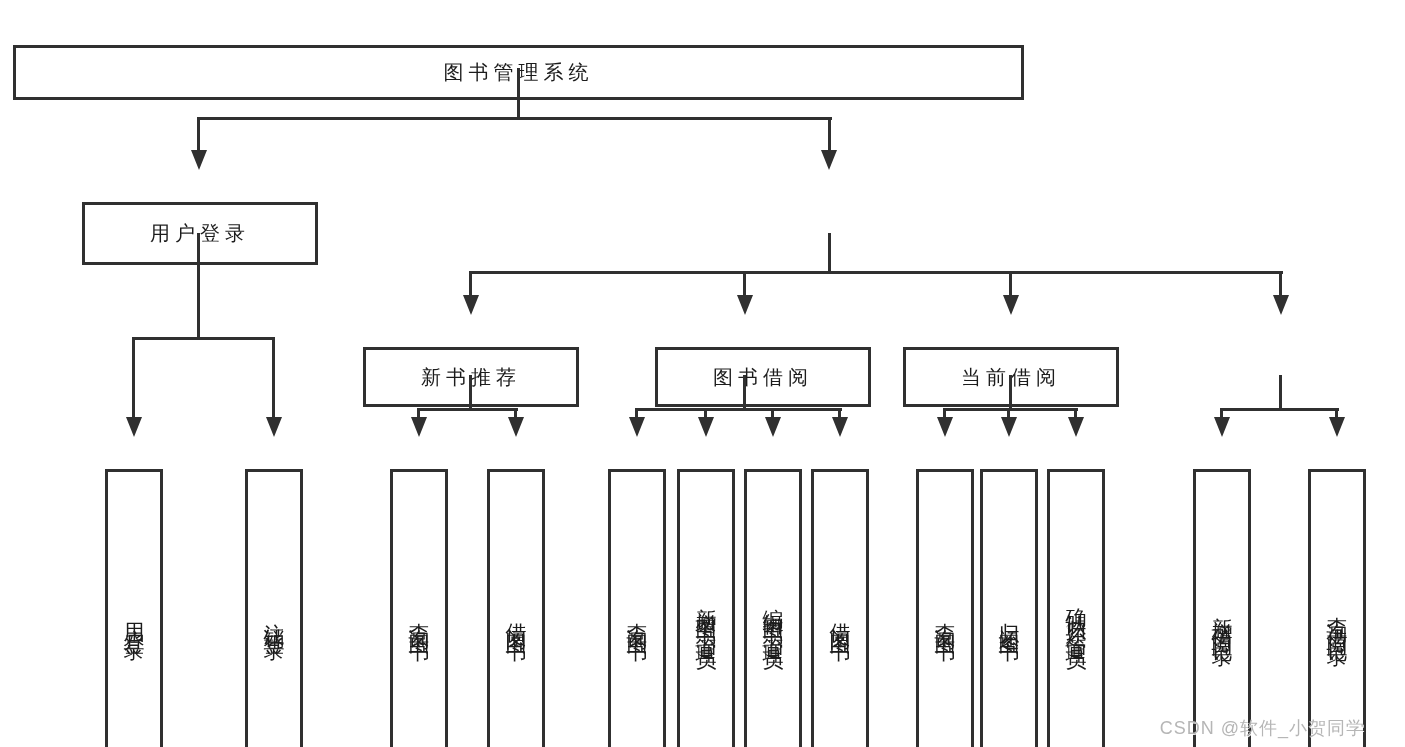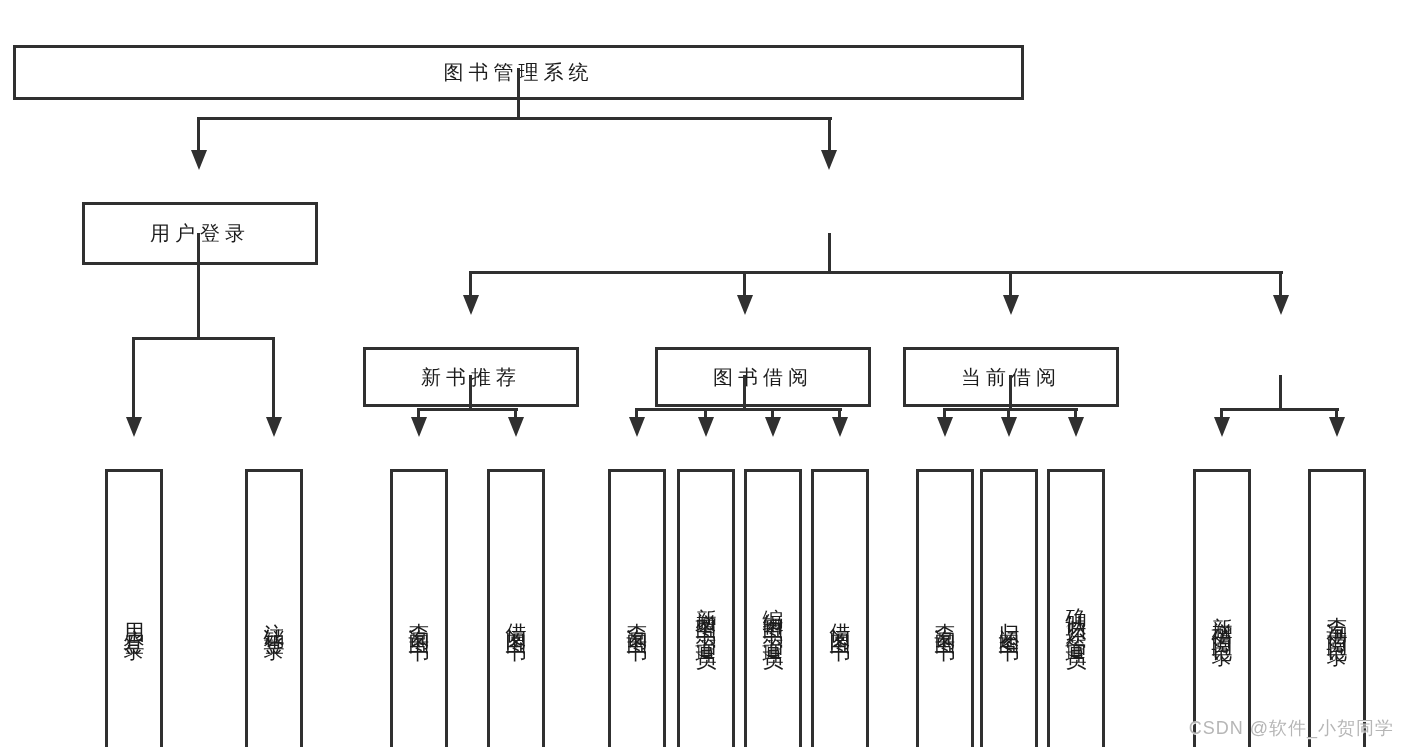--- a/index.html
+++ b/index.html
@@ -22,21 +22,21 @@
   .vbox .vlbl{
     writing-mode:vertical-rl;text-orientation:mixed;white-space:nowrap;
     font-size:21px;letter-spacing:6px;line-height:1.15;color:var(--text);
   }
   .hl{position:absolute;height:3px;background:var(--line);}
   .vl{position:absolute;width:3px;background:var(--line);}
   .ar{position:absolute;width:0;height:0;
       border-left:8px solid transparent;border-right:8px solid transparent;
       border-top:20px solid var(--line);}
   #watermark{
-    position:absolute;left:1132px;top:716px;width:262px;text-align:right;
+    position:absolute;left:1103px;top:716px;width:262px;text-align:right;
     font-size:18px;color:var(--watermark);letter-spacing:1px;white-space:nowrap;
     text-shadow:1px 1px 0 rgba(255,255,255,0.9);z-index:5;
   }
 </style>
 </head>
 <body>
 
 <div id="canvas">
 
   <div class="box hbox" style="left:13px;top:13px;width:1011px;height:55px">

